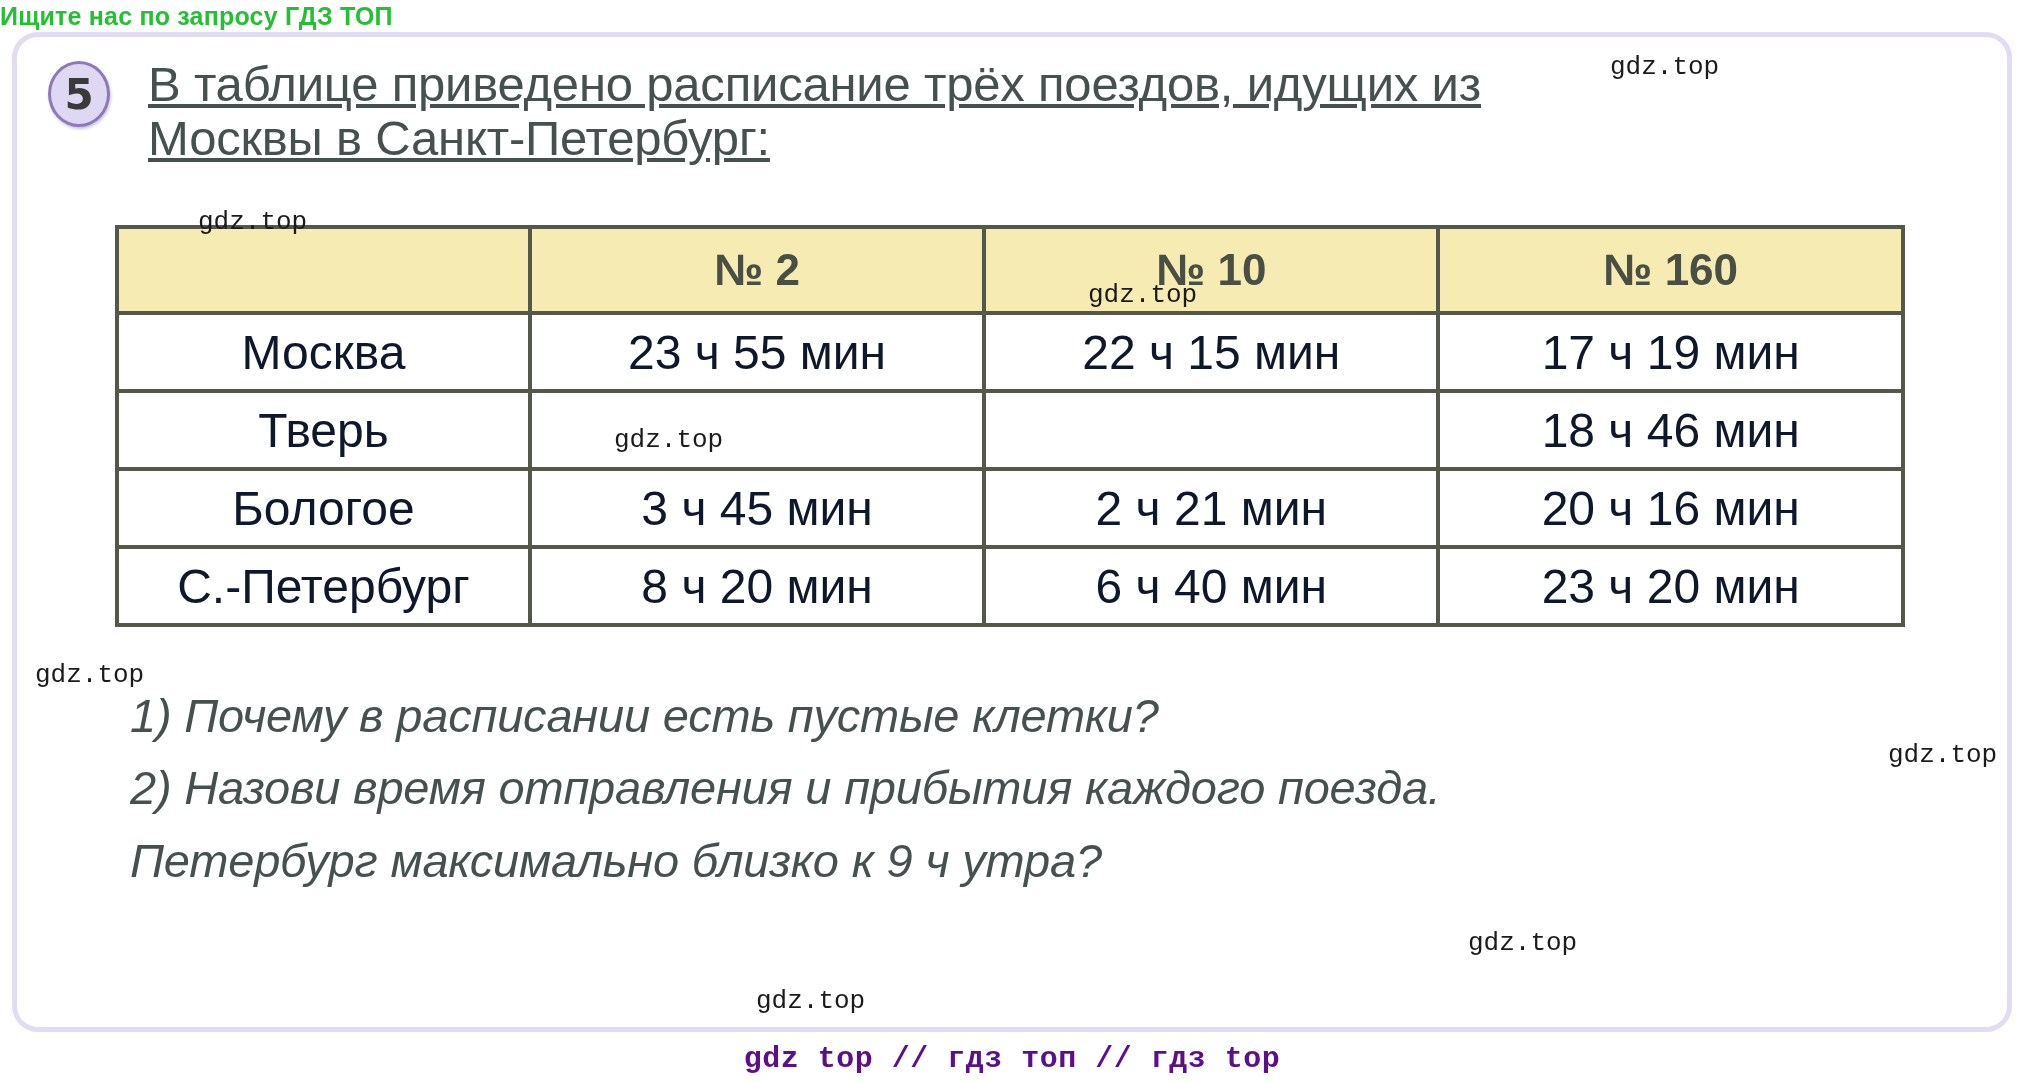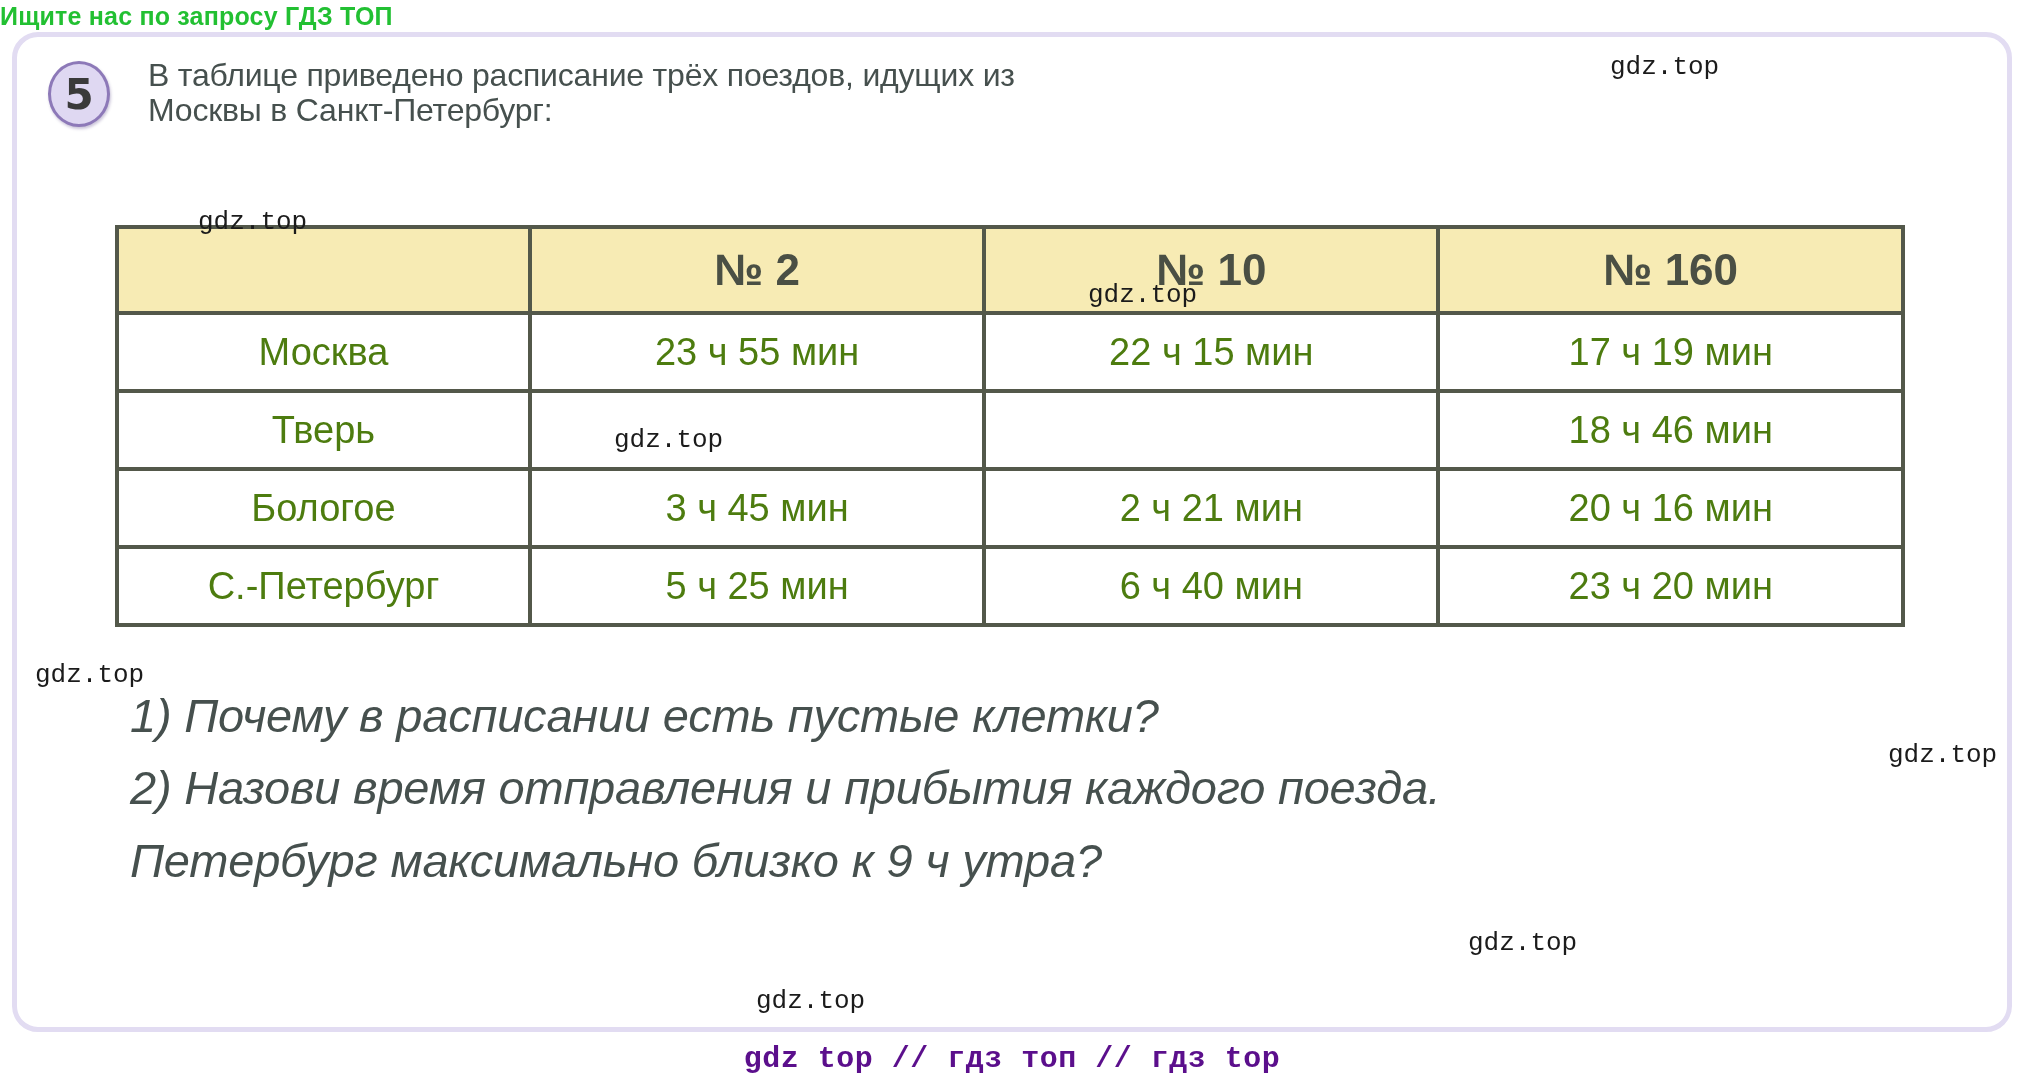--- a/index.html
+++ b/index.html
@@ -72,26 +72,27 @@
     font-weight: bold;
     color: #3a3a3a;
     font-family: "DejaVu Sans", sans-serif;
   }
 
   .task-statement {
     position: absolute;
     left: 148px;
     top: 26px;
     width: 1860px;
-    font-size: 32px;
+    font-size: 49px;
     line-height: 1.10;
     color: #46504e;
     text-align: justify;
     font-family: "Liberation Sans", sans-serif;
     letter-spacing: -0.2px;
+    text-decoration: underline;
   }
   .task-statement .l2 { display:block; text-align: left; }
 
   
   .table-wrap {
     position: absolute;
     left: 115px;
     top: 225px;
     width: 1790px;
     z-index: 12;
@@ -100,22 +101,22 @@
   table.schedule {
     border-collapse: collapse;
     width: 1790px;
     table-layout: fixed;
   }
 
   table.schedule th,
   table.schedule td {
     border: 4px solid #53584a;
     text-align: center;
-    color: #4d7c0f;
-    font-size: 38px;
+    color: #0f172a;
+    font-size: 48px;
     font-family: "Liberation Sans", sans-serif;
     height: 78px;
     padding: 0 6px;
     background: #ffffff;
     white-space: nowrap;
   }
 
   table.schedule thead th {
     background: #f7ebb4;
     font-weight: bold;
@@ -226,21 +227,21 @@
           <td>18 ч 46 мин</td>
         </tr>
         <tr>
           <td>Бологое</td>
           <td>3 ч 45 мин</td>
           <td>2 ч 21 мин</td>
           <td>20 ч 16 мин</td>
         </tr>
         <tr>
           <td>С.-Петербург</td>
-          <td>5 ч 25 мин</td>
+          <td>8 ч 20 мин</td>
           <td>6 ч 40 мин</td>
           <td>23 ч 20 мин</td>
         </tr>
       </tbody>
     </table>
   </div>
 
   <div class="questions">
     <div class="question">1) Почему в расписании есть пустые клетки?</div>
     <div class="question">2) Назови время отправления и прибытия каждого поезда.</div>

